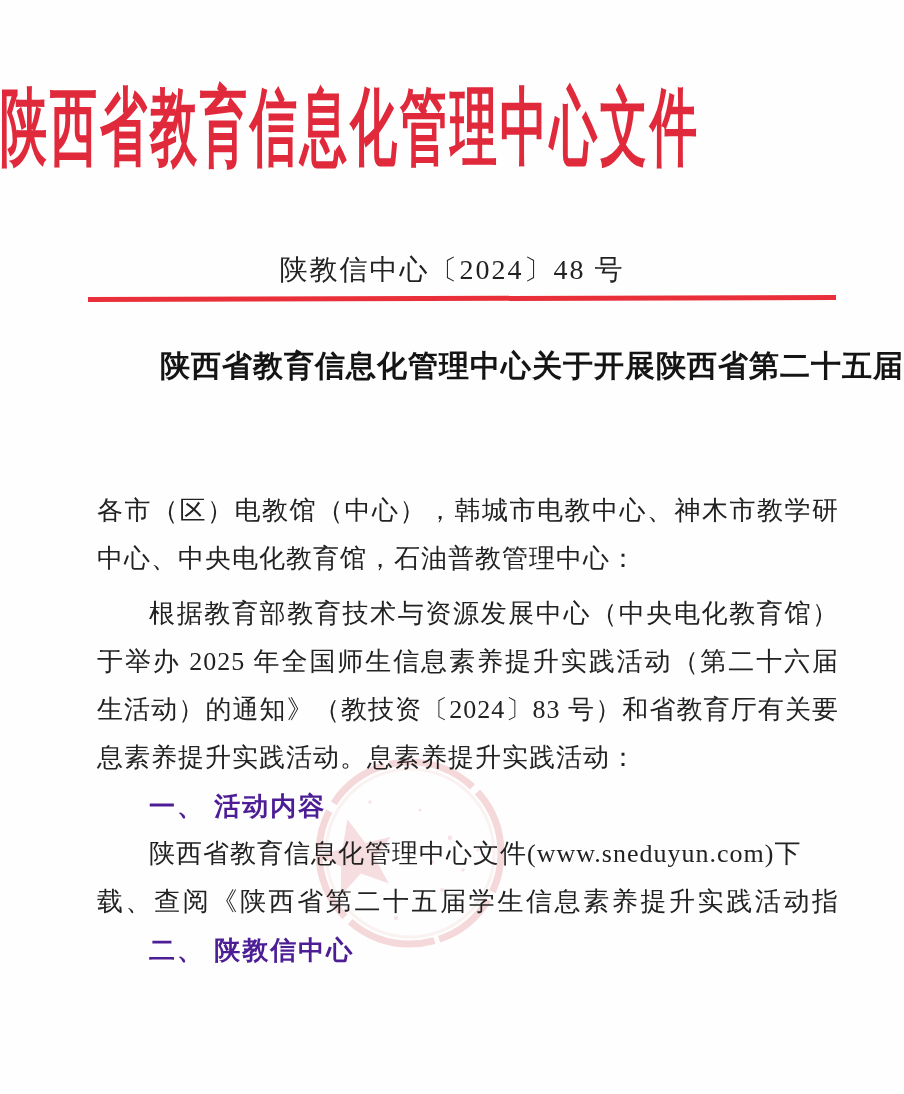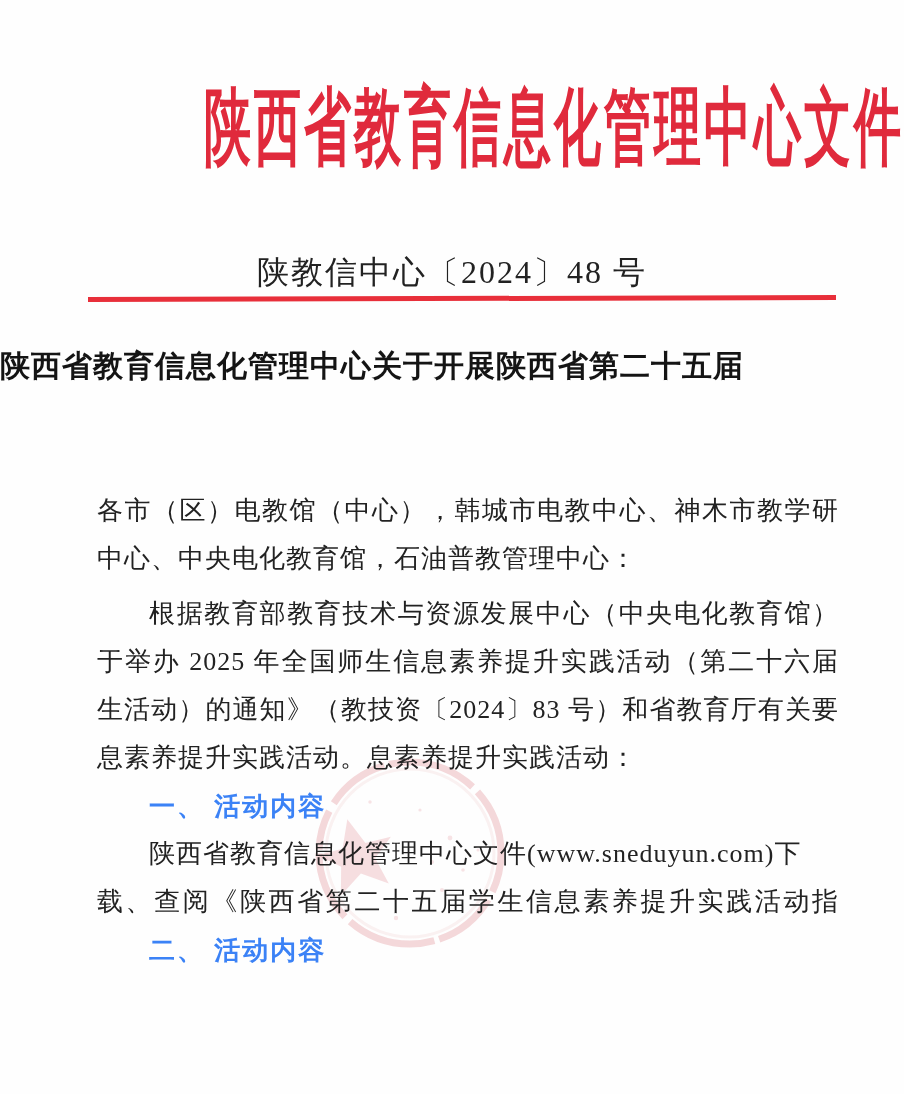--- a/index.html
+++ b/index.html
@@ -19,41 +19,41 @@
 
   
   .letterhead {
     position: absolute;
     top: 62px;
     left: 0;
     width: 100%;
     height: 132px;
     display: flex;
     align-items: center;
-    justify-content: flex-end;
+    justify-content: flex-start;
   }
   .letterhead-inner {
     font-family: "Liberation Serif", "DejaVu Serif", serif;
     font-weight: bold;
     color: #e02a3c;
     font-size: 47px;
     letter-spacing: 3px;
     white-space: nowrap;
     transform: scaleY(1.8);
     line-height: 1;
   }
 
   
   .doc-number {
     position: absolute;
     top: 251px;
     left: 0;
     width: 100%;
     text-align: center;
-    font-size: 32px;
+    font-size: 28px;
     letter-spacing: 2px;
     color: #222;
   }
 
   
   .red-rule {
     position: absolute;
     top: 296px;
     left: 88px;
     width: 748px;
@@ -61,21 +61,21 @@
     background: #e82f3a;
     transform: rotate(-0.15deg);
   }
 
   
   .title-block {
     position: absolute;
     top: 338px;
     left: 0;
     width: 100%;
-    text-align: left;
+    text-align: right;
     font-weight: bold;
     font-size: 30px;
     line-height: 55px;
     color: #141414;
     letter-spacing: 1px;
   }
 
   
   .body-block {
     position: absolute;
@@ -95,21 +95,21 @@
     white-space: normal;
     text-align: justify;
     text-align-last: justify;
     overflow: hidden;
   }
   .body-line.indent { text-indent: 52px; }
   .body-line.gap-top { margin-top: 7px; }
   .body-line.heading {
     font-family: "Liberation Sans", "DejaVu Sans", sans-serif;
     font-weight: bold;
-    color: #3b82f6;
+    color: #4c1d95;
     letter-spacing: 2px;
   }
 
   
   .seal {
     position: absolute;
     left: 300px;
     top: 750px;
     filter: blur(0.6px);
     pointer-events: none;
@@ -153,16 +153,16 @@
   <div class="body-block">
     <div class="body-line full">各市（区）电教馆（中心），韩城市电教中心、神木市教学研究</div>
     <div class="body-line">中心、中央电化教育馆，石油普教管理中心：</div>
     <div class="body-line full indent gap-top">根据教育部教育技术与资源发展中心（中央电化教育馆）《关</div>
     <div class="body-line full">于举办 2025 年全国师生信息素养提升实践活动（第二十六届学</div>
     <div class="body-line full">生活动）的通知》（教技资〔2024〕83 号）和省教育厅有关要求，</div>
     <div class="body-line">息素养提升实践活动。息素养提升实践活动：</div>
     <div class="body-line indent heading">一、 活动内容</div>
     <div class="body-line indent">陕西省教育信息化管理中心文件(www.sneduyun.com)下</div>
     <div class="body-line full">载、查阅《陕西省第二十五届学生信息素养提升实践活动指南》。</div>
-    <div class="body-line indent heading">二、 活动内容</div>
+    <div class="body-line indent heading">二、 陕教信中心</div>
   </div>
 
 </div>
 
 </body></html>

